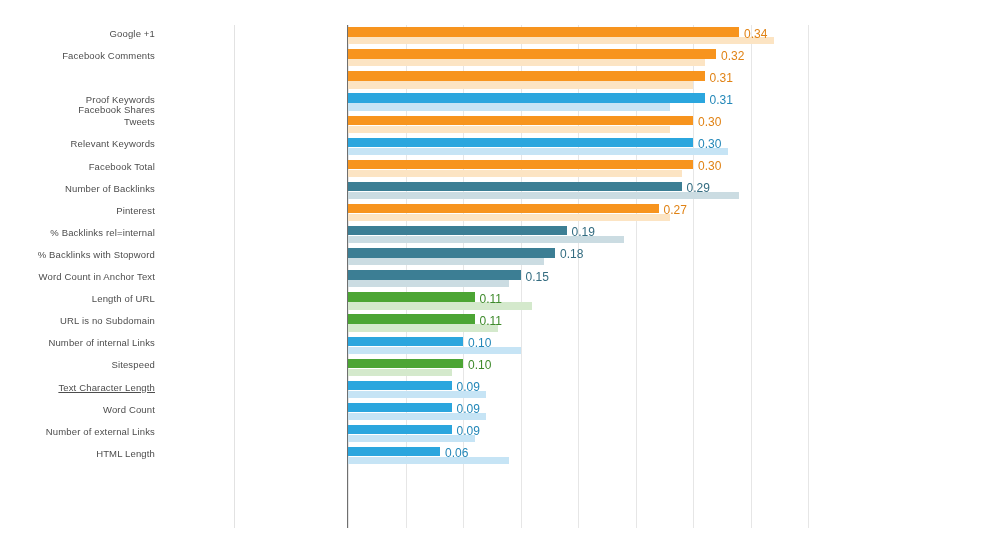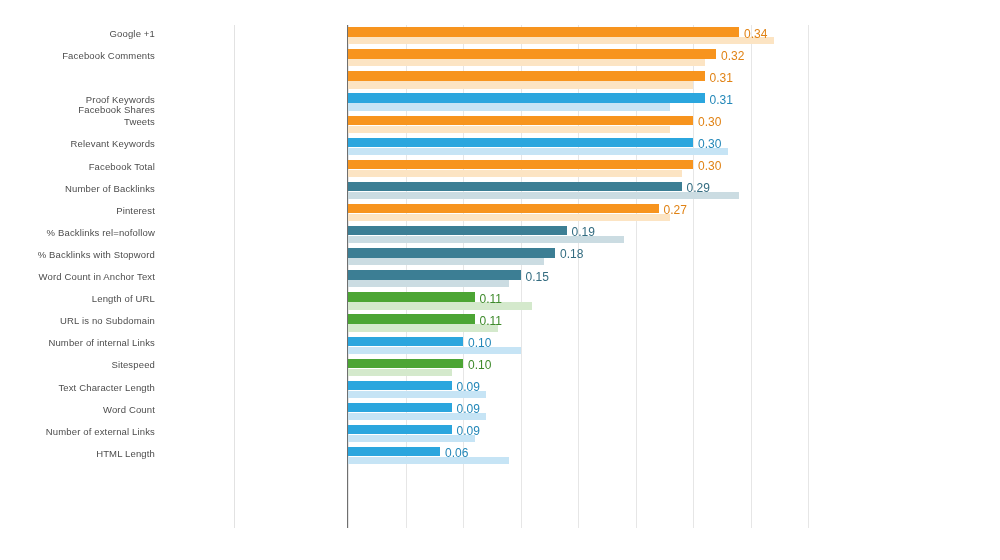--- a/index.html
+++ b/index.html
@@ -139,21 +139,21 @@
       </div>
       <div class="row">
         <div class="row-label" style="color: rgb(77, 77, 77);">Pinterest</div>
         <div class="bar-wrap">
           <div class="bar-main" style="width: 310.5px; background: rgb(247, 148, 30);"></div>
           <div class="bar-sec" style="width: 322px; background: rgb(252, 228, 195);"></div>
           <div class="bar-value" style="left: 315.5px; color: rgb(224, 130, 20);">0.27</div>
         </div>
       </div>
       <div class="row">
-        <div class="row-label" style="color: rgb(77, 77, 77);">% Backlinks rel=nofollow</div>
+        <div class="row-label" style="color: rgb(77, 77, 77);">% Backlinks rel=internal</div>
         <div class="bar-wrap">
           <div class="bar-main" style="width: 218.5px; background: rgb(60, 126, 148);"></div>
           <div class="bar-sec" style="width: 276px; background: rgb(203, 220, 226);"></div>
           <div class="bar-value" style="left: 223.5px; color: rgb(51, 108, 128);">0.19</div>
         </div>
       </div>
       <div class="row">
         <div class="row-label" style="color: rgb(77, 77, 77);">% Backlinks with Stopword</div>
         <div class="bar-wrap">
           <div class="bar-main" style="width: 207px; background: rgb(60, 126, 148);"></div>
@@ -195,21 +195,21 @@
       </div>
       <div class="row">
         <div class="row-label" style="color: rgb(77, 77, 77);">Sitespeed</div>
         <div class="bar-wrap">
           <div class="bar-main" style="width: 115px; background: rgb(76, 165, 52);"></div>
           <div class="bar-sec" style="width: 103.5px; background: rgb(212, 233, 204);"></div>
           <div class="bar-value" style="left: 120px; color: rgb(62, 138, 43);">0.10</div>
         </div>
       </div>
       <div class="row">
-        <div class="row-label" style="color: rgb(77, 77, 77);">Text Character Length</div>
+        <div class="row-label" style="color: rgb(77, 77, 77); text-decoration: underline;">Text Character Length</div>
         <div class="bar-wrap">
           <div class="bar-main" style="width: 103.5px; background: rgb(43, 166, 222);"></div>
           <div class="bar-sec" style="width: 138px; background: rgb(198, 228, 245);"></div>
           <div class="bar-value" style="left: 108.5px; color: rgb(35, 135, 184);">0.09</div>
         </div>
       </div>
       <div class="row">
         <div class="row-label" style="color: rgb(77, 77, 77);">Word Count</div>
         <div class="bar-wrap">
           <div class="bar-main" style="width: 103.5px; background: rgb(43, 166, 222);"></div>

